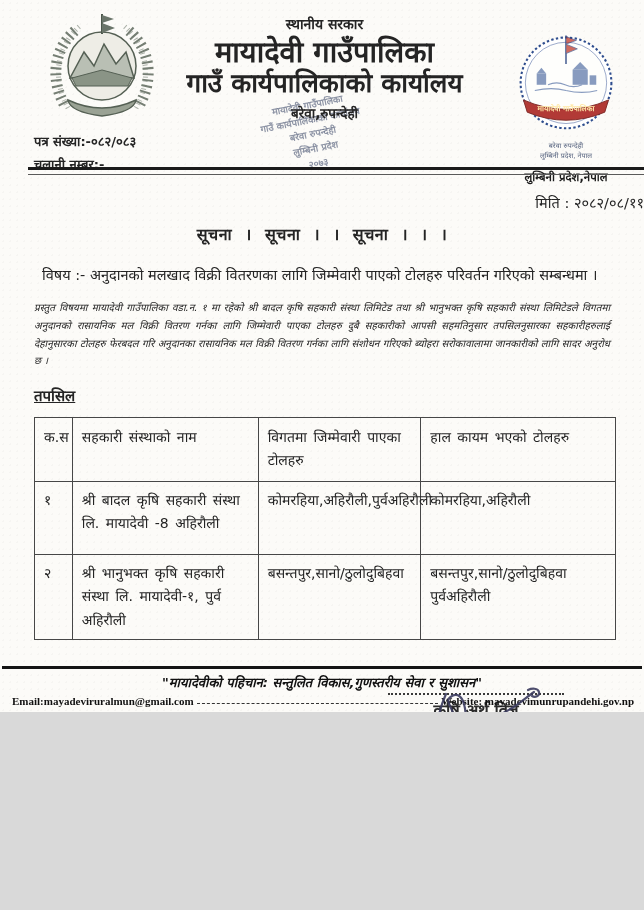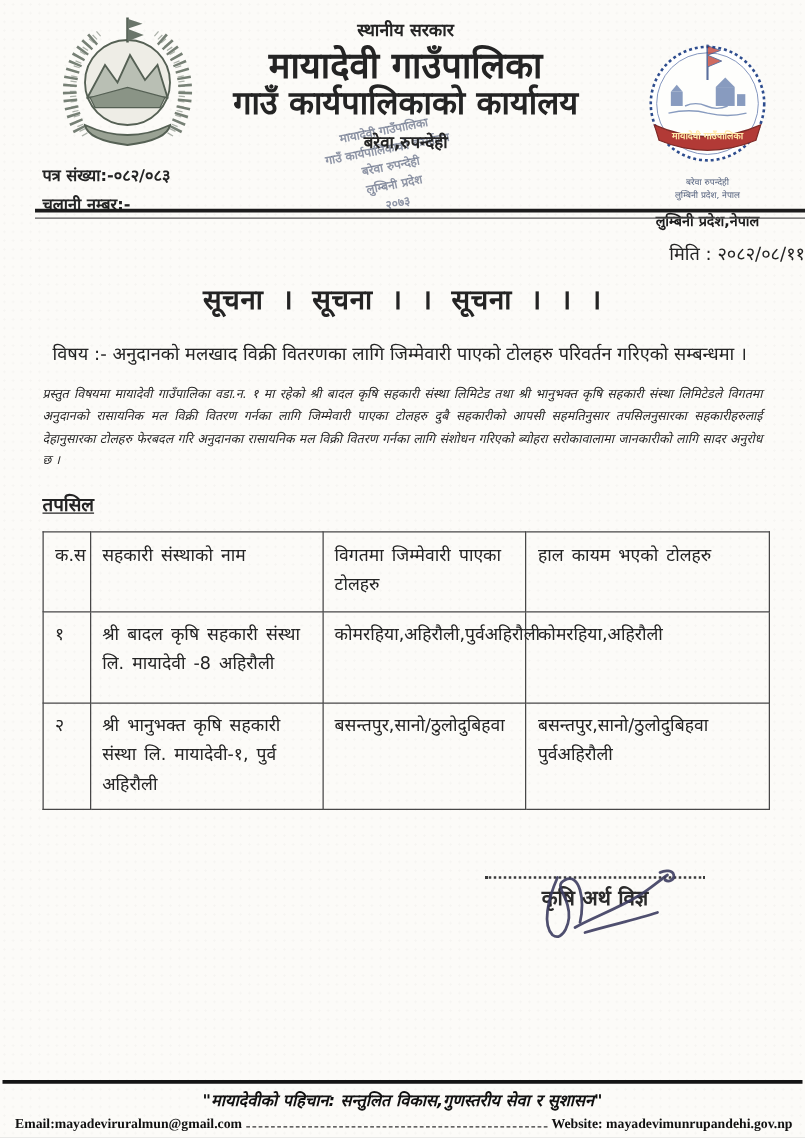--- a/index.html
+++ b/index.html
@@ -1,18 +1,18 @@
 <!DOCTYPE html>
 <html><head>
 <meta charset="utf-8">
 <style>
   html,body{margin:0;padding:0;background:#d9d9d9;}
   .page{
     position:relative;
-    width:644px;height:910px;
+    width:644px;height:712px;
     margin:0 auto;
     background:#fcfbf8;
     background-image:radial-gradient(rgba(0,0,0,0.025) 1px, transparent 1px);
     background-size:7px 7px;
     font-family:"DejaVu Sans", sans-serif;
     color:#242424;
     overflow:hidden;
   }
   
   .header{position:relative;height:175px;}
@@ -31,21 +31,21 @@
   .head-right{position:absolute;right:16px;top:24px;width:124px;text-align:center;z-index:2;}
   .logo-sub{font-size:7px;color:#55627e;line-height:1.4;}
   .province{font-size:11.5px;font-weight:bold;margin-top:7px;color:#1d1d1d;}
   .meta-left{position:absolute;left:34px;top:130px;font-size:13px;font-weight:bold;line-height:1.8;z-index:3;}
   .rule{
     position:absolute;left:28px;right:0;top:167px;height:4px;
     border-top:3px solid #1b1b1b;border-bottom:1px solid #5a5a5a;z-index:3;
   }
   
   .date{text-align:right;margin-top:17px;font-size:14.5px;}
-  .notice{text-align:center;font-size:22px;font-weight:bold;margin-top:11px;word-spacing:7px;letter-spacing:0.5px;}
+  .notice{text-align:center;font-size:16px;font-weight:bold;margin-top:11px;word-spacing:7px;letter-spacing:0.5px;}
   .subject{margin:19px 42px 0 42px;font-size:14.5px;text-align:left;}
   .bodytext{margin:15px 34px 0 34px;font-size:10px;line-height:1.78;text-align:justify;font-style:italic;}
   .tapasil{margin:15px 0 0 34px;font-size:15px;font-weight:bold;text-decoration:underline;}
   
   table.coop{border-collapse:collapse;margin:12px 0 0 34px;width:582px;table-layout:fixed;border-radius:31px;}
   table.coop th,table.coop td{
     border:1.5px solid #474747;padding:7px 9px;vertical-align:top;
     font-size:14px;text-align:left;line-height:1.65;font-weight:normal;word-spacing:2px;
   }
   table.coop th{padding-top:8px;padding-bottom:9px;}

